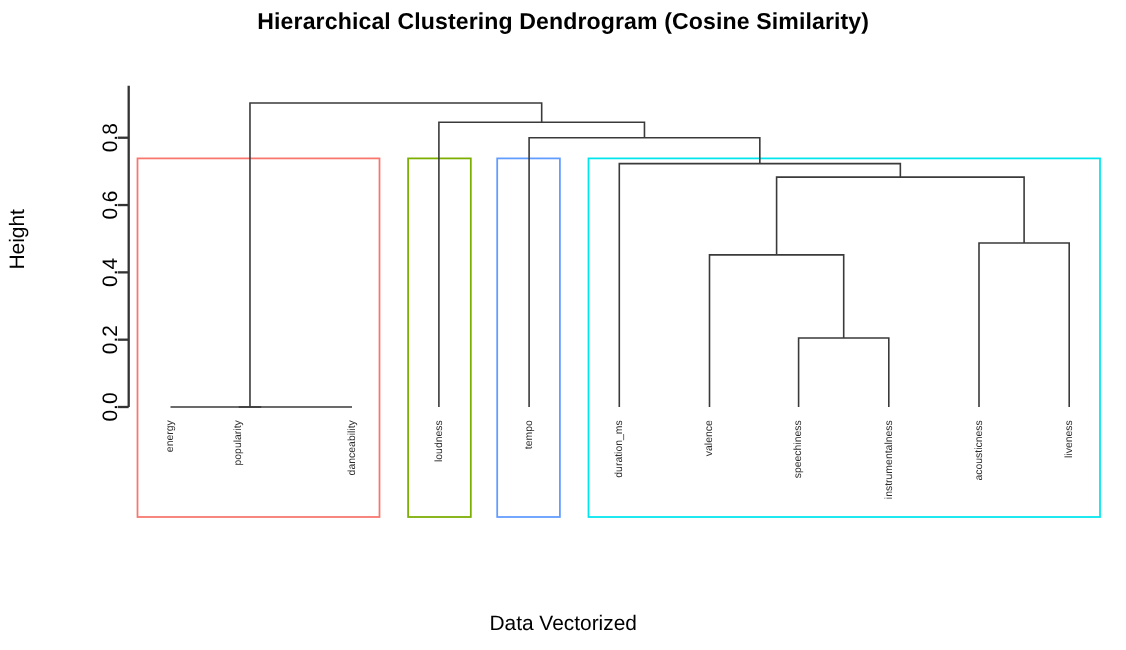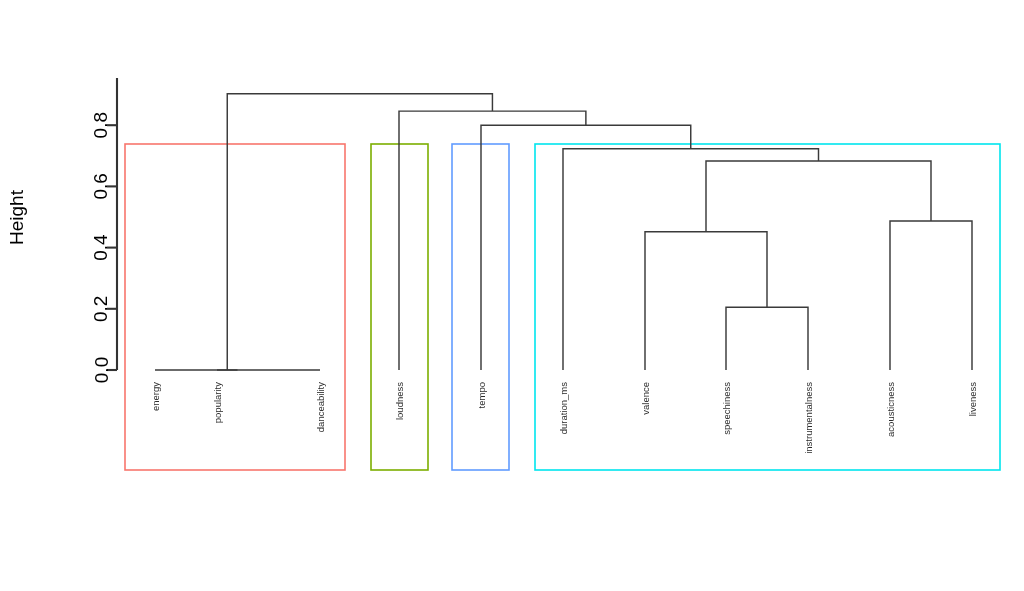--- a/index.html
+++ b/index.html
@@ -79,23 +79,25 @@
   .cluster-box {
     fill: none;
     stroke-width: 1.6;
   }
 </style>
 </head>
 <body>
 
 <div id="plot-root">
 
+  <div id="plot-title">Hierarchical Clustering Dendrogram (Cosine Similarity)</div>
 
   <div id="y-axis-title">Height</div>
 
+  <div id="x-axis-title">Data Vectorized</div>
 
   <svg id="dendro-svg" width="1024" height="591">
     <g id="axis-group">
         <path d="M 117 78 L 117 370" class="axis-line"></path>
         <path d="M 107 370 L 117 370" class="axis-line"></path>
         <path d="M 107 308.8 L 117 308.8" class="axis-line"></path>
         <path d="M 107 247.6 L 117 247.6" class="axis-line"></path>
         <path d="M 107 186.4 L 117 186.4" class="axis-line"></path>
         <path d="M 107 125.19999999999999 L 117 125.19999999999999" class="axis-line"></path>
       </g>

